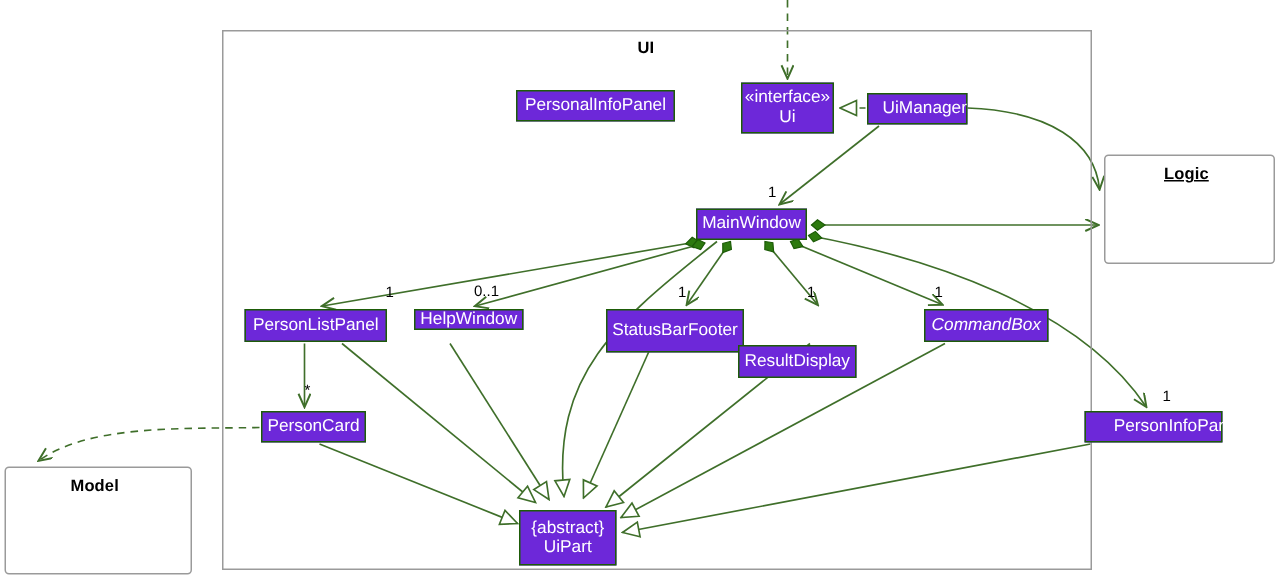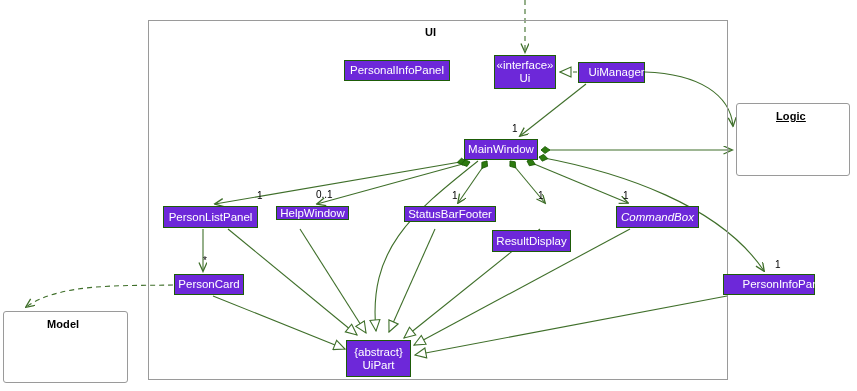--- a/index.html
+++ b/index.html
@@ -186,21 +186,21 @@
   </div>
 
   <div class="cls" style="left:163px; top:206px; width:95px; height:22px;">
     <span>PersonListPanel</span>
   </div>
 
   <div class="cls" style="left:276px; top:206px; width:73px; height:14px;">
     <span>HelpWindow</span>
   </div>
 
-  <div class="cls" style="left:404px; top:206px; width:92px; height:16px;">
+  <div class="cls" style="left:404px; top:206px; width:92px; height:29px;">
     <span>StatusBarFooter</span>
   </div>
 
   <div class="cls" style="left:492px; top:206px; width:79px; height:22px;margin-top:24px;">
     <span>ResultDisplay</span>
   </div>
 
   <div class="cls" style="left:616px; top:206px; width:83px; height:22px;font-style:italic;">
     <span>CommandBox</span>
   </div>

